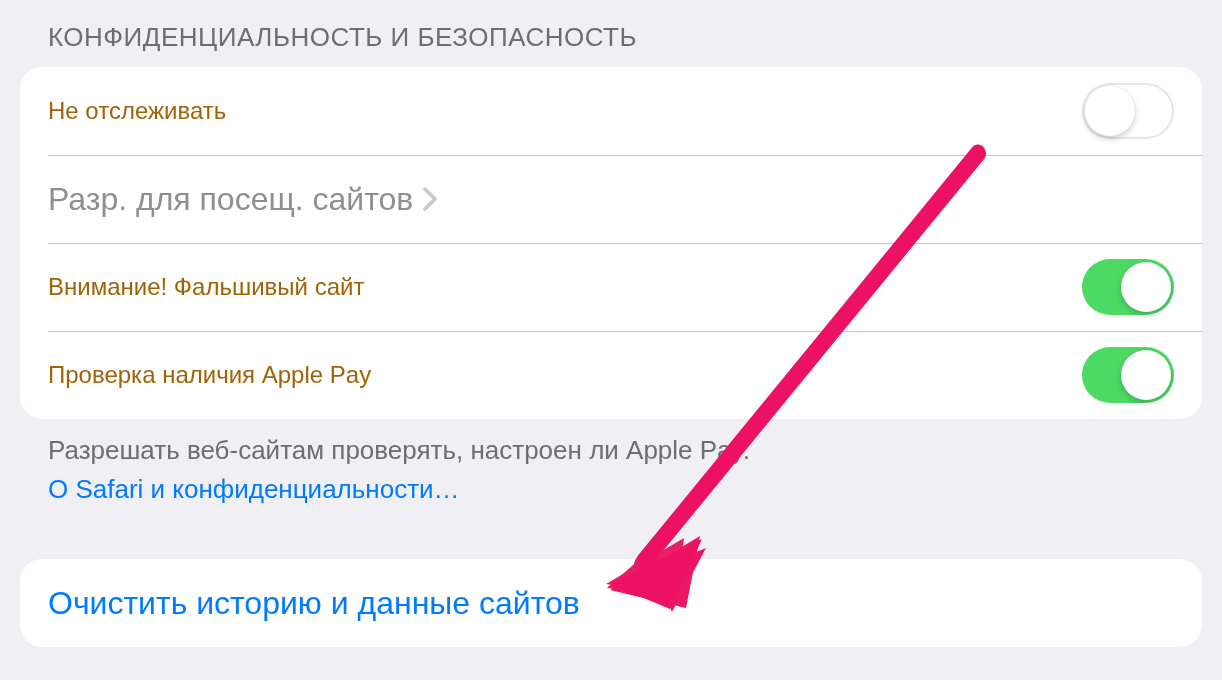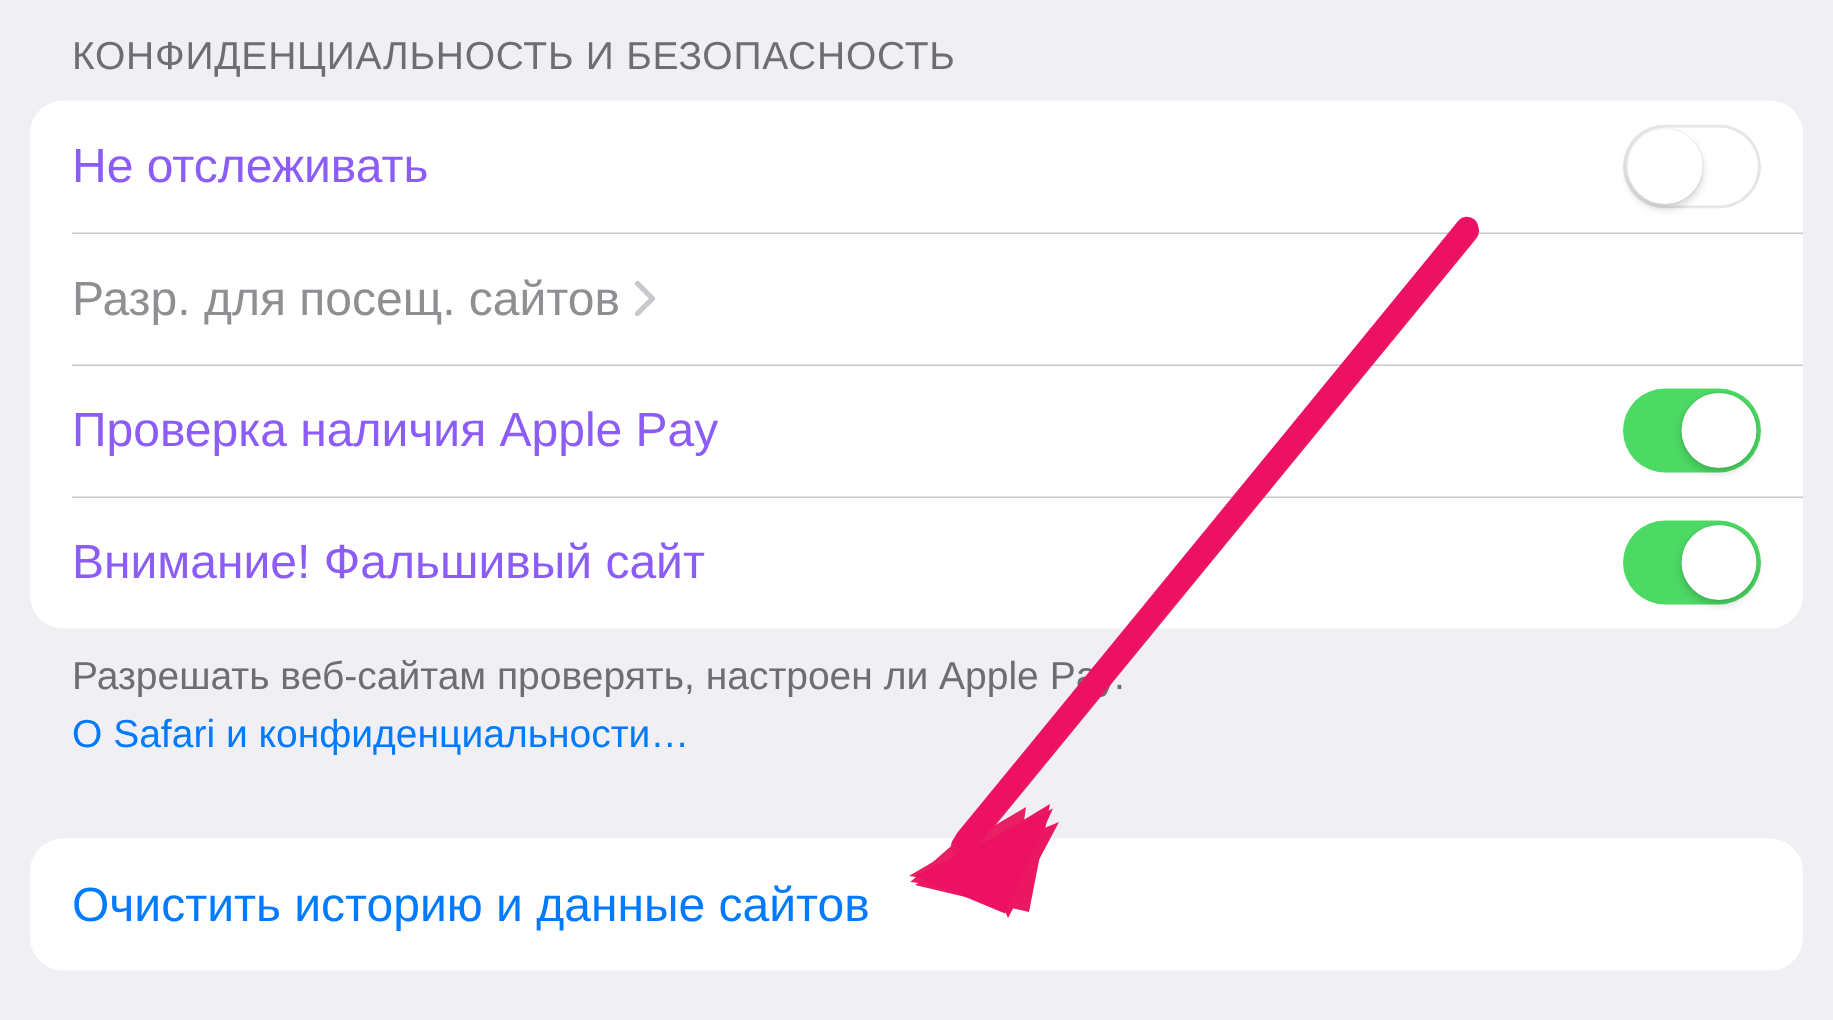--- a/index.html
+++ b/index.html
@@ -42,22 +42,22 @@
     .row + .row::before {
       content: "";
       position: absolute;
       top: 0;
       left: 28px;
       right: 0;
       height: 1px;
       background: #c8c7cc;
     }
     .row-label {
-      font-size: 32px;
-      color: #8b5cf6;
+      font-size: 24px;
+      color: #a16207;
       flex: 1;
       line-height: 1.1;
     }
     .row-value {
       font-size: 32px;
       color: #8e8e93;
       margin-right: 10px;
     }
     .chevron {
       width: 14px;
@@ -152,28 +152,28 @@
     <div class="row">
       <div class="row-value">Разр. для посещ. сайтов</div>
       <div class="chevron">
         <svg width="14" height="24" viewBox="0 0 14 24">
             <polyline points="2,2 12,12 2,22" fill="none" stroke="#c7c7cc" stroke-width="3.5" stroke-linecap="round" stroke-linejoin="round"></polyline>
           </svg>
       </div>
     </div>
 
     <div class="row">
-      <div class="row-label">Проверка наличия Apple Pay</div>
+      <div class="row-label">Внимание! Фальшивый сайт</div>
       <div class="switch on">
         <div class="switch-knob"></div>
       </div>
     </div>
 
     <div class="row">
-      <div class="row-label">Внимание! Фальшивый сайт</div>
+      <div class="row-label">Проверка наличия Apple Pay</div>
       <div class="switch on">
         <div class="switch-knob"></div>
       </div>
     </div>
 
   </div>
 
   <div class="footer-text">
     <span>Разрешать веб-сайтам проверять, настроен ли Apple Pay.</span>
     <span class="footer-link">О Safari и конфиденциальности…</span>

